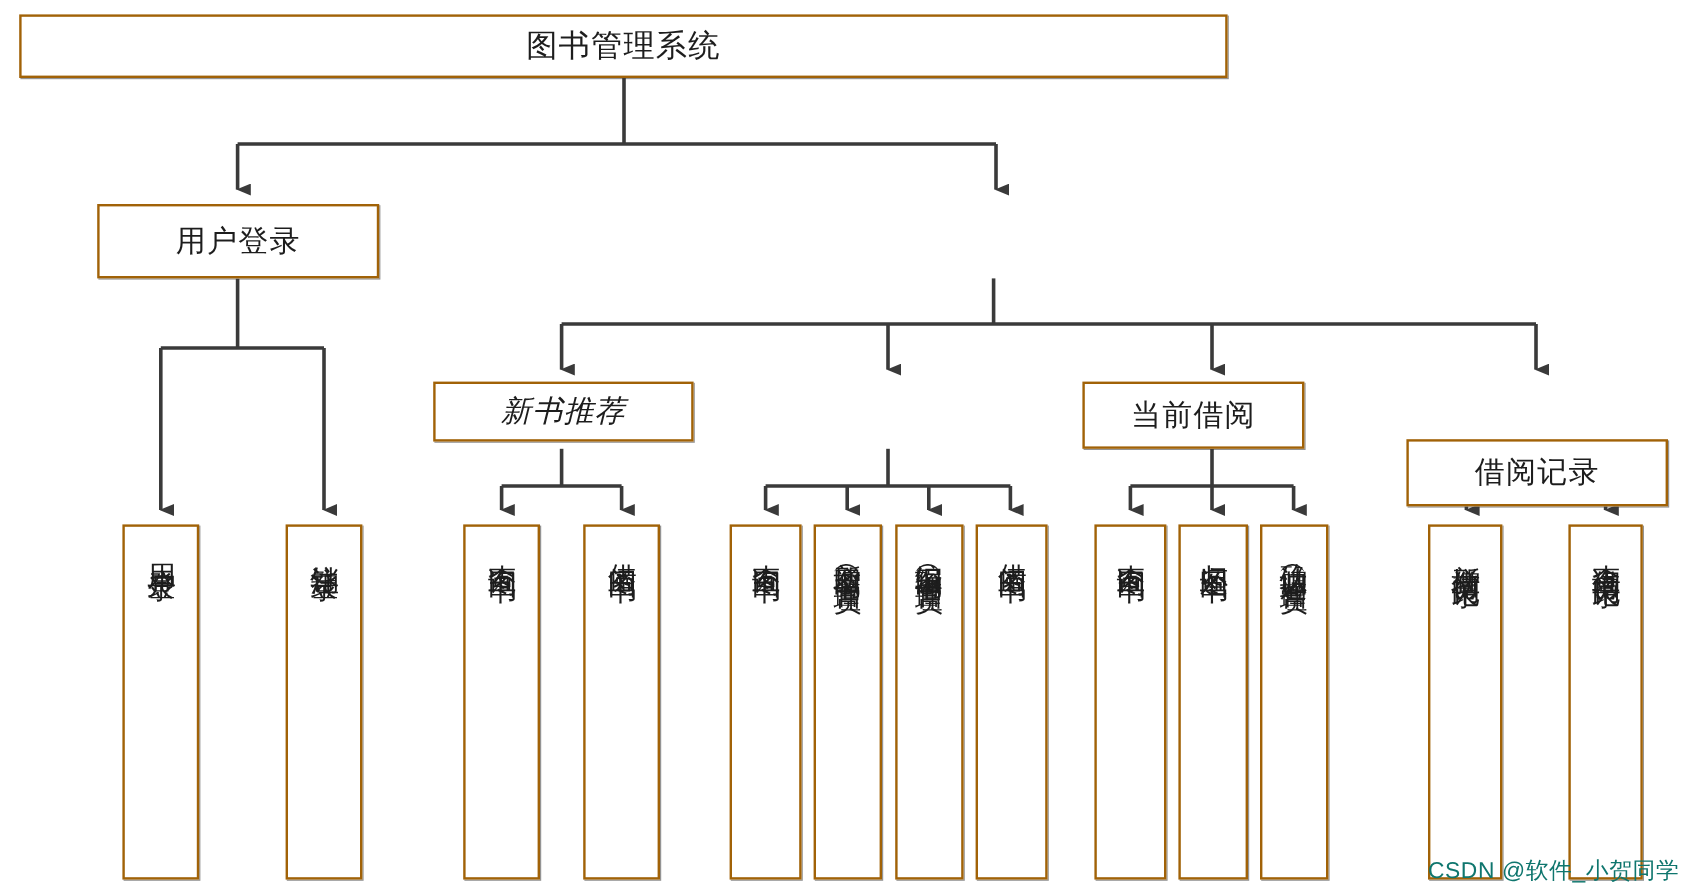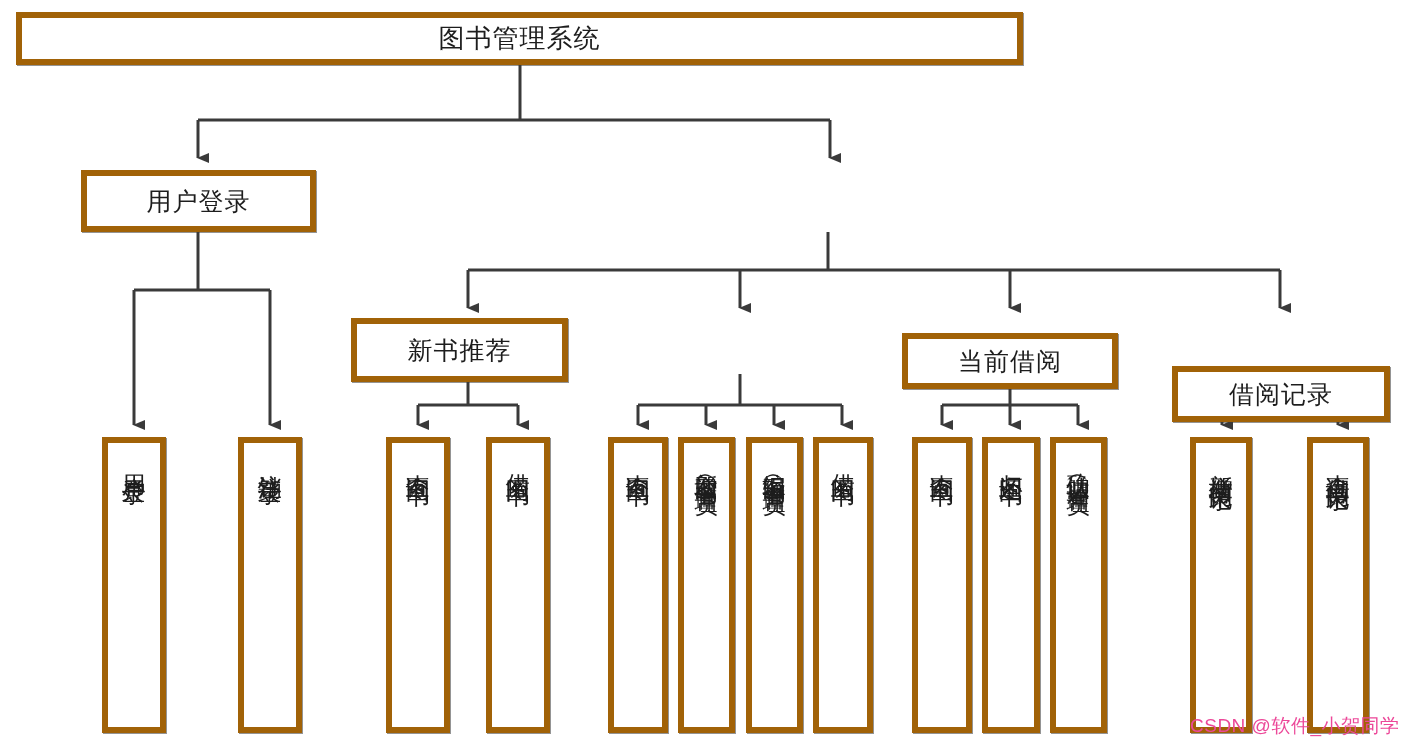--- a/index.html
+++ b/index.html
@@ -21,21 +21,21 @@
     position: absolute;
     left: 0;
     top: 0;
     width: 1405px;
     height: 747px;
     pointer-events: none;
   }
   .node {
     position: absolute;
     box-sizing: border-box;
-    border: 6px solid #a16207;
+    border: 2px solid #a16207;
     background: #ffffff;
     display: flex;
     align-items: center;
     justify-content: center;
     color: #1d1d1d;
     box-shadow: 1px 1px 0 rgba(60,60,60,0.55);
   }
   .node .label {
     display: block;
     text-align: center;
@@ -65,21 +65,21 @@
     letter-spacing: 3px;
     white-space: nowrap;
     transform: rotate(0deg);
   }
   .node.vert.tall .label {
     font-size: 23px;
   }
   .watermark {
     position: absolute;
     font-size: 19px;
-    color: #ec4899;
+    color: #0f766e;
     white-space: nowrap;
     letter-spacing: 0.5px;
   }
 </style>
 </head>
 <body>
 
 <div id="canvas">
 
   <svg id="wires" viewBox="0 0 1405 747">
@@ -133,24 +133,24 @@
   </svg>
 
   <div class="node horiz root" style="left:16px; top:12px; width:1007px; height:53px;">
     <span class="label">图书管理系统</span>
   </div>
 
   <div class="node horiz" style="left:81px; top:170px; width:235px; height:62px;">
     <span class="label">用户登录</span>
   </div>
 
-  <div class="node horiz" style="left:351px; top:318px; width:217px; height:64px;">
+  <div class="node horiz" style="left:361px; top:318px; width:217px; height:50px;font-style:italic;">
     <span class="label">新书推荐</span>
   </div>
-  <div class="node horiz" style="left:902px; top:333px; width:216px; height:56px;">
+  <div class="node horiz" style="left:902px; top:318px; width:185px; height:56px;">
     <span class="label">当前借阅</span>
   </div>
   <div class="node horiz" style="left:1172px; top:318px; width:218px; height:56px;margin-top:48px;">
     <span class="label">借阅记录</span>
   </div>
 
   <div class="node vert" style="left:102px; top:437px; width:64px; height:296px;">
     <span class="label">用户登录</span>
   </div>
   <div class="node vert" style="left:238px; top:437px; width:64px; height:296px;">

